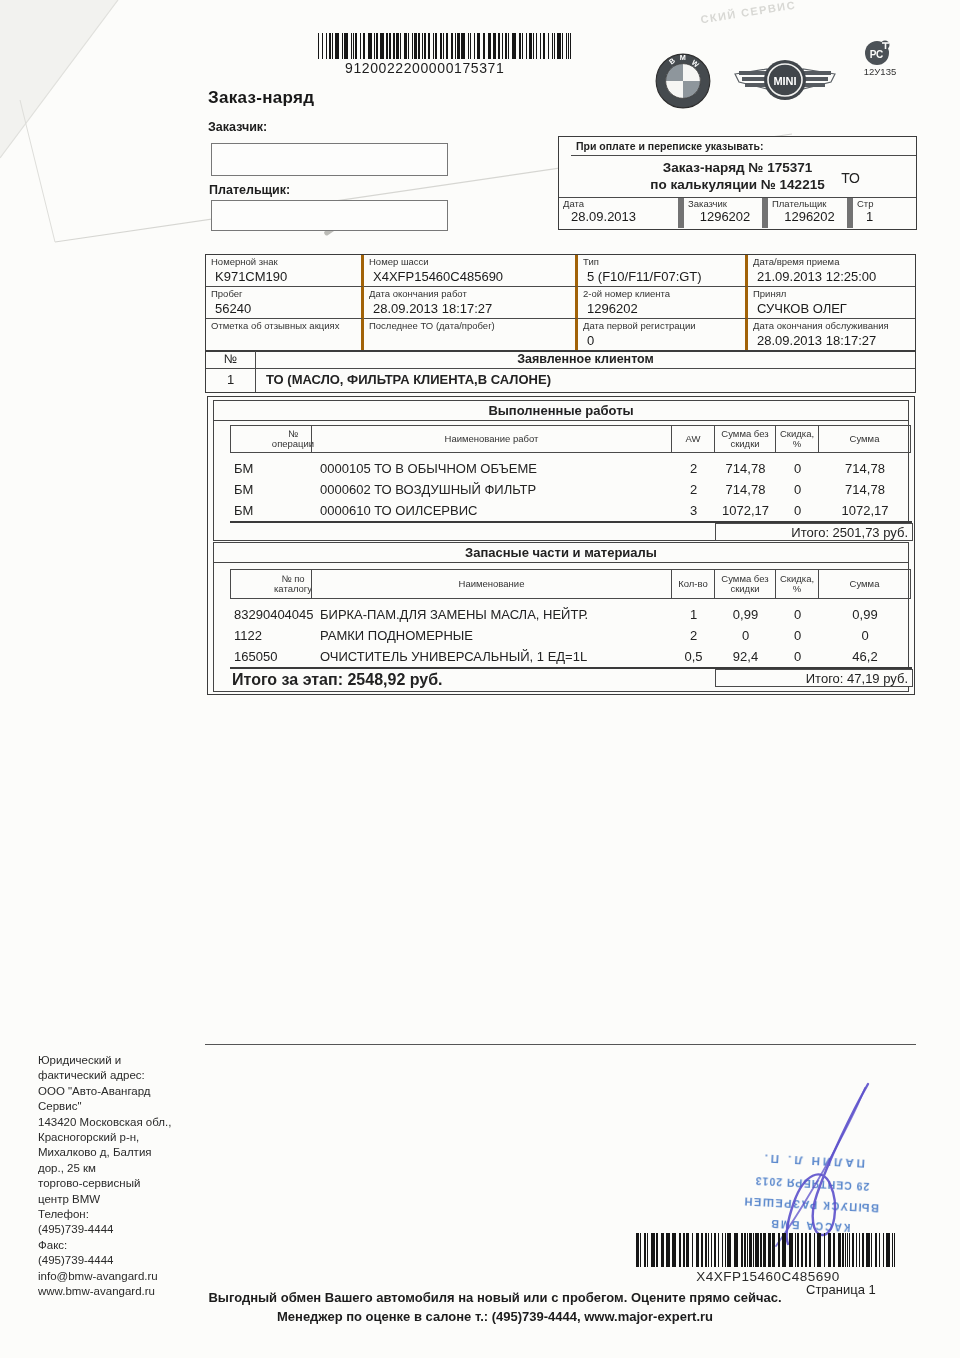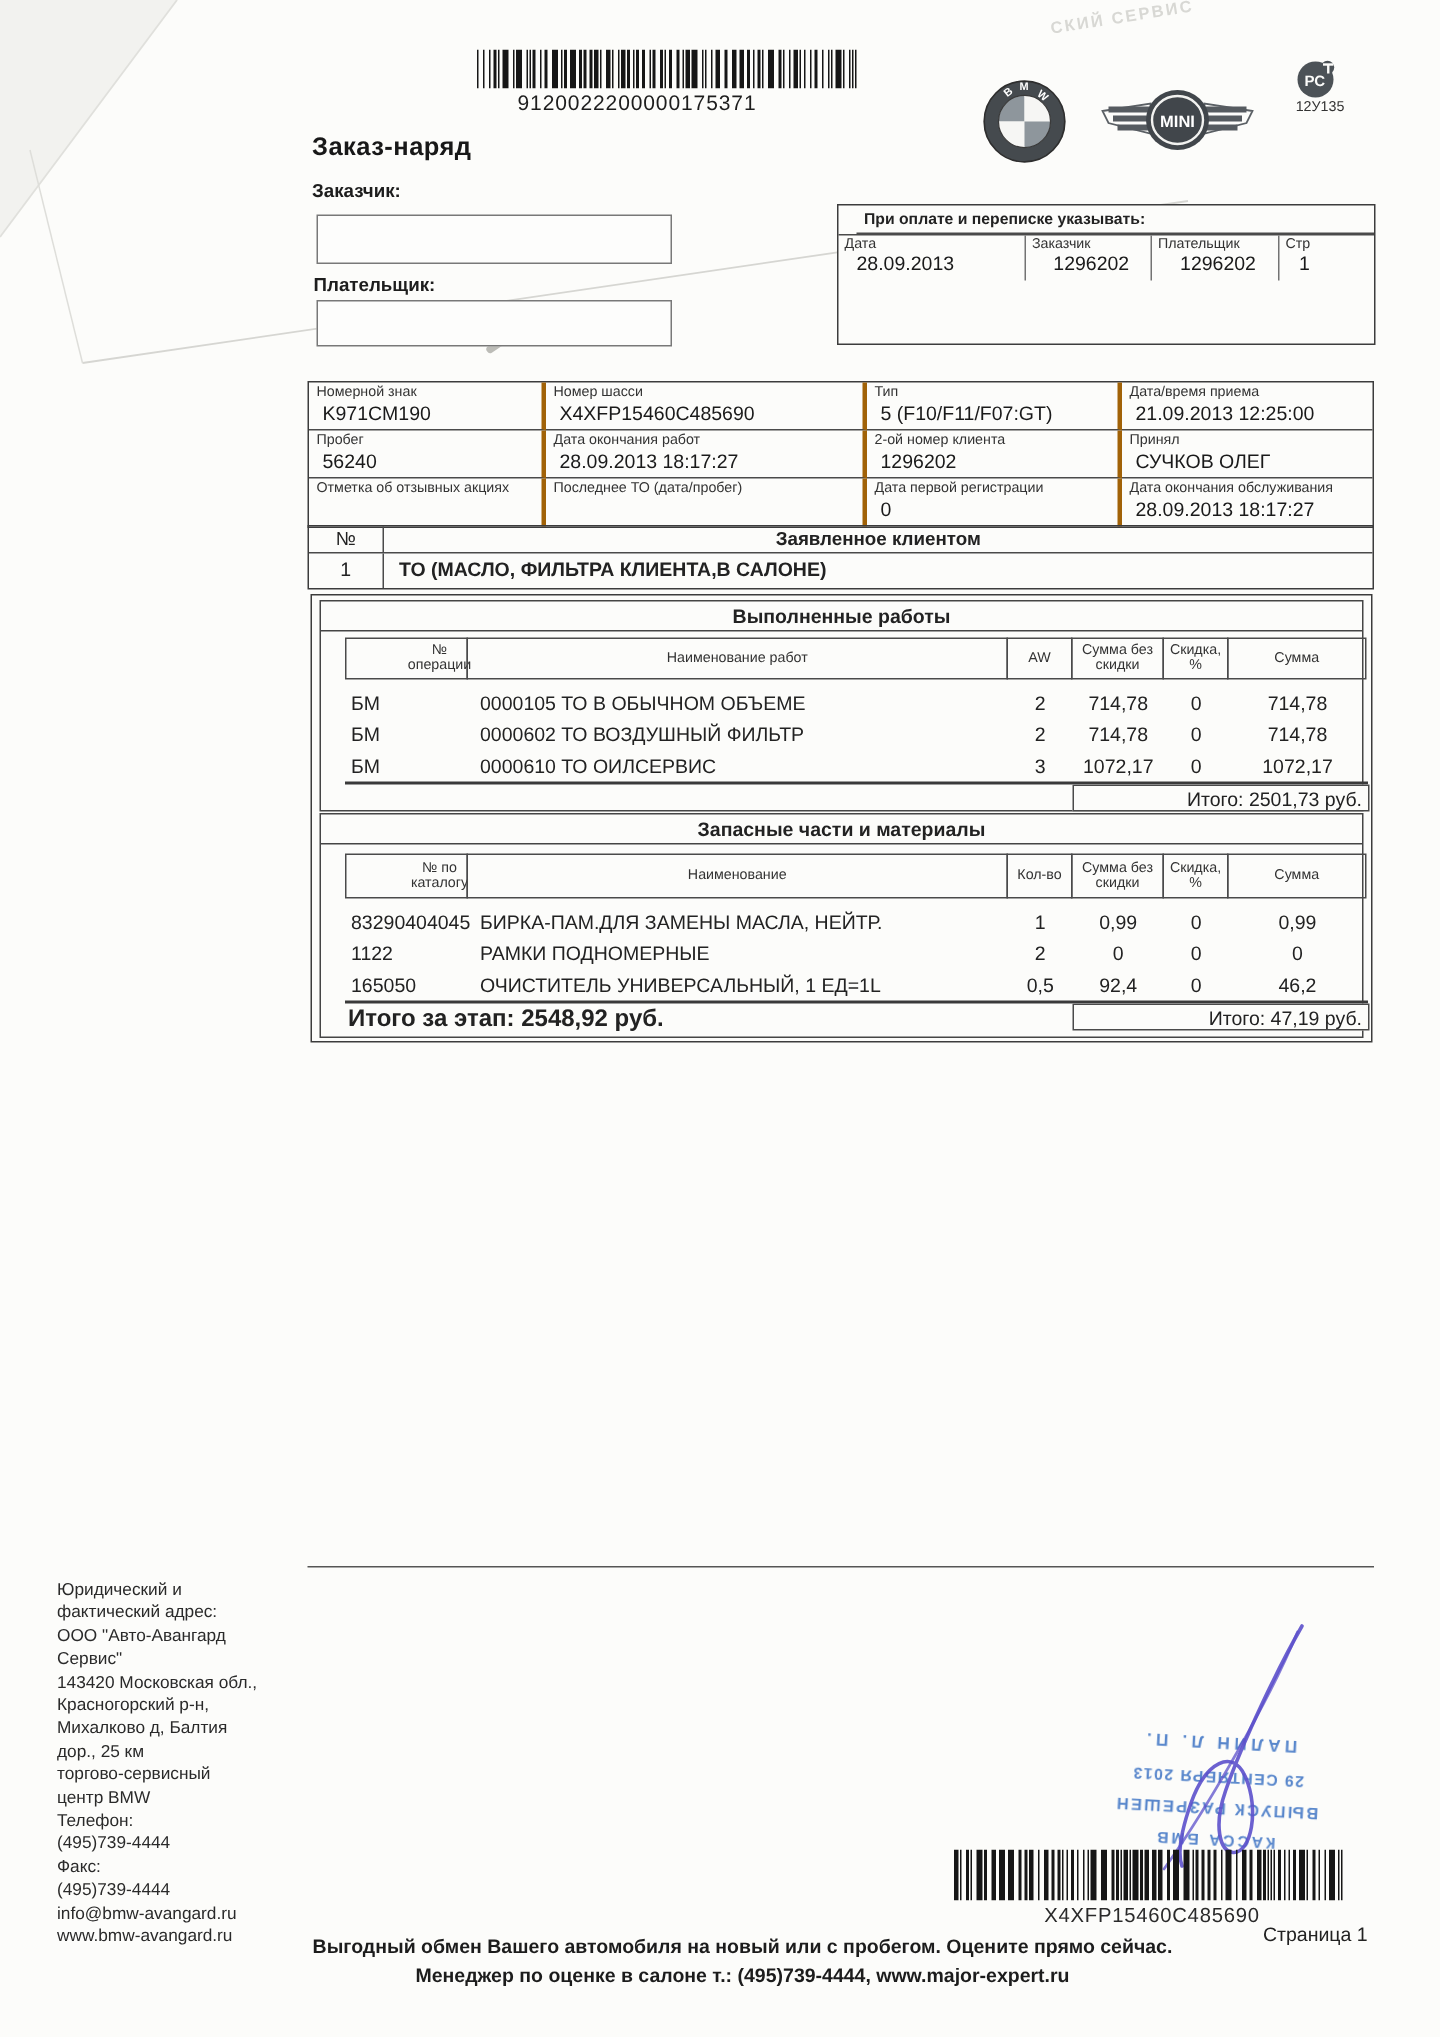--- a/index.html
+++ b/index.html
@@ -32,21 +32,21 @@
   .field-label { font-size:12.5px; font-weight:700; color:#1d1d1d; }
   .custbox { border:1px solid #787878; background:#fdfdfc; }
 
   
   .refbox { left:558px; top:136px; width:359px; height:94px; border:1.5px solid #3c3c3c; background:#fcfcfa; }
   .refbox .note { padding:3px 5px 2px 5px; font-size:10.5px; font-weight:700; border-bottom:1px solid #4a4a4a; height:19px;margin-left:12px; }
   .refbox .mid { position:relative; height:41px; text-align:center; padding-top:3px; }
   .refbox .mid .ln { font-size:13.5px; font-weight:700; line-height:17px; }
   .refbox .to { position:absolute; right:56px; top:14px; font-size:14px; font-weight:400; }
   .refbox .cells { display:grid; grid-template-columns:125px 84px 85px 1fr; border-top:1px solid #4a4a4a; height:31px; }
-  .refbox .cell { border-right:1px solid #737373; padding:1px 0 0 4px; }
+  .refbox .cell { border-right:6px solid #737373; padding:1px 0 0 4px; }
   .refbox .cell:last-child { border-right:none; }
   .lbl { font-size:9.5px; color:#333; line-height:10px; display:block; }
   .val { font-size:13px; color:#1a1a1a; line-height:16px; }
   .refbox .cell .val { display:block; text-align:center; }
   .refbox .cell.c-date .val { text-align:left; padding-left:8px; }
   .refbox .cell.c-page .val { text-align:left; padding-left:9px; }
 
   
   .vehicle { left:205px; top:254px; width:711px; border:1.5px solid #3c3c3c; display:grid; grid-template-columns:158px 214px 170px 1fr; }
   .vcell { height:32px; border-right:3px solid #a16207; border-bottom:1px solid #4a4a4a; padding:2px 2px 0 5px; overflow:hidden; }
@@ -92,21 +92,21 @@
     color:#4b7dc8; text-align:center;
     filter:blur(.3px); opacity:.92;
   }
   .stamp .s1 { font-size:10.5px; font-weight:700; letter-spacing:2px; margin-bottom:9px; }
   .stamp .s2 { font-size:11px;  font-weight:700; letter-spacing:1.5px; margin-bottom:9px; }
   .stamp .s3 { font-size:10.5px; font-weight:700; letter-spacing:1px; margin-bottom:11px; }
   .stamp .s4 { font-size:11.5px; font-weight:700; letter-spacing:3px; }
   .signature { left:756px; top:1078px; }
   .vin-barcode { left:636px; top:1233px; width:264px; height:34px; }
   .vin-text { left:636px; top:1269px; width:264px; text-align:center; font-size:13.5px; letter-spacing:.5px; color:#2a2a2a; }
-  .page-label { left:842px; top:1282px; font-size:13px; color:#222; }
+  .page-label { left:806px; top:1282px; font-size:13px; color:#222; }
   .promo { left:150px; top:1288px; width:690px; text-align:center; font-size:13px; font-weight:700; line-height:19px; color:#1c1c1c; }
 </style>
 </head>
 <body>
 
 <div class="page">
 
   <svg class="artifacts" width="960" height="1358">
     <polygon points="0,0 118,0 0,158" fill="#f2f2ef"></polygon>
     <line x1="118" y1="0" x2="0" y2="158" stroke="#e0e0dc" stroke-width="1.2"></line>
@@ -158,20 +158,25 @@
 
   <div class="abs doc-title">Заказ-наряд</div>
 
   <div class="abs field-label" style="left:208px;top:120px;">Заказчик:</div>
   <div class="abs custbox" style="left:211px;top:143px;width:237px;height:33px;"></div>
   <div class="abs field-label" style="left:209px;top:183px;">Плательщик:</div>
   <div class="abs custbox" style="left:211px;top:200px;width:237px;height:31px;"></div>
 
   <div class="abs refbox">
     <div class="note">При оплате и переписке указывать:</div>
+    <div class="mid">
+      <div class="ln">Заказ-наряд № 175371</div>
+      <div class="ln">по калькуляции № 142215</div>
+      <span class="to">ТО</span>
+    </div>
     <div class="cells">
       <div class="cell c-date">
         <span class="lbl">Дата</span>
         <span class="val">28.09.2013</span>
       </div>
       <div class="cell">
         <span class="lbl">Заказчик</span>
         <span class="val">1296202</span>
       </div>
       <div class="cell">

